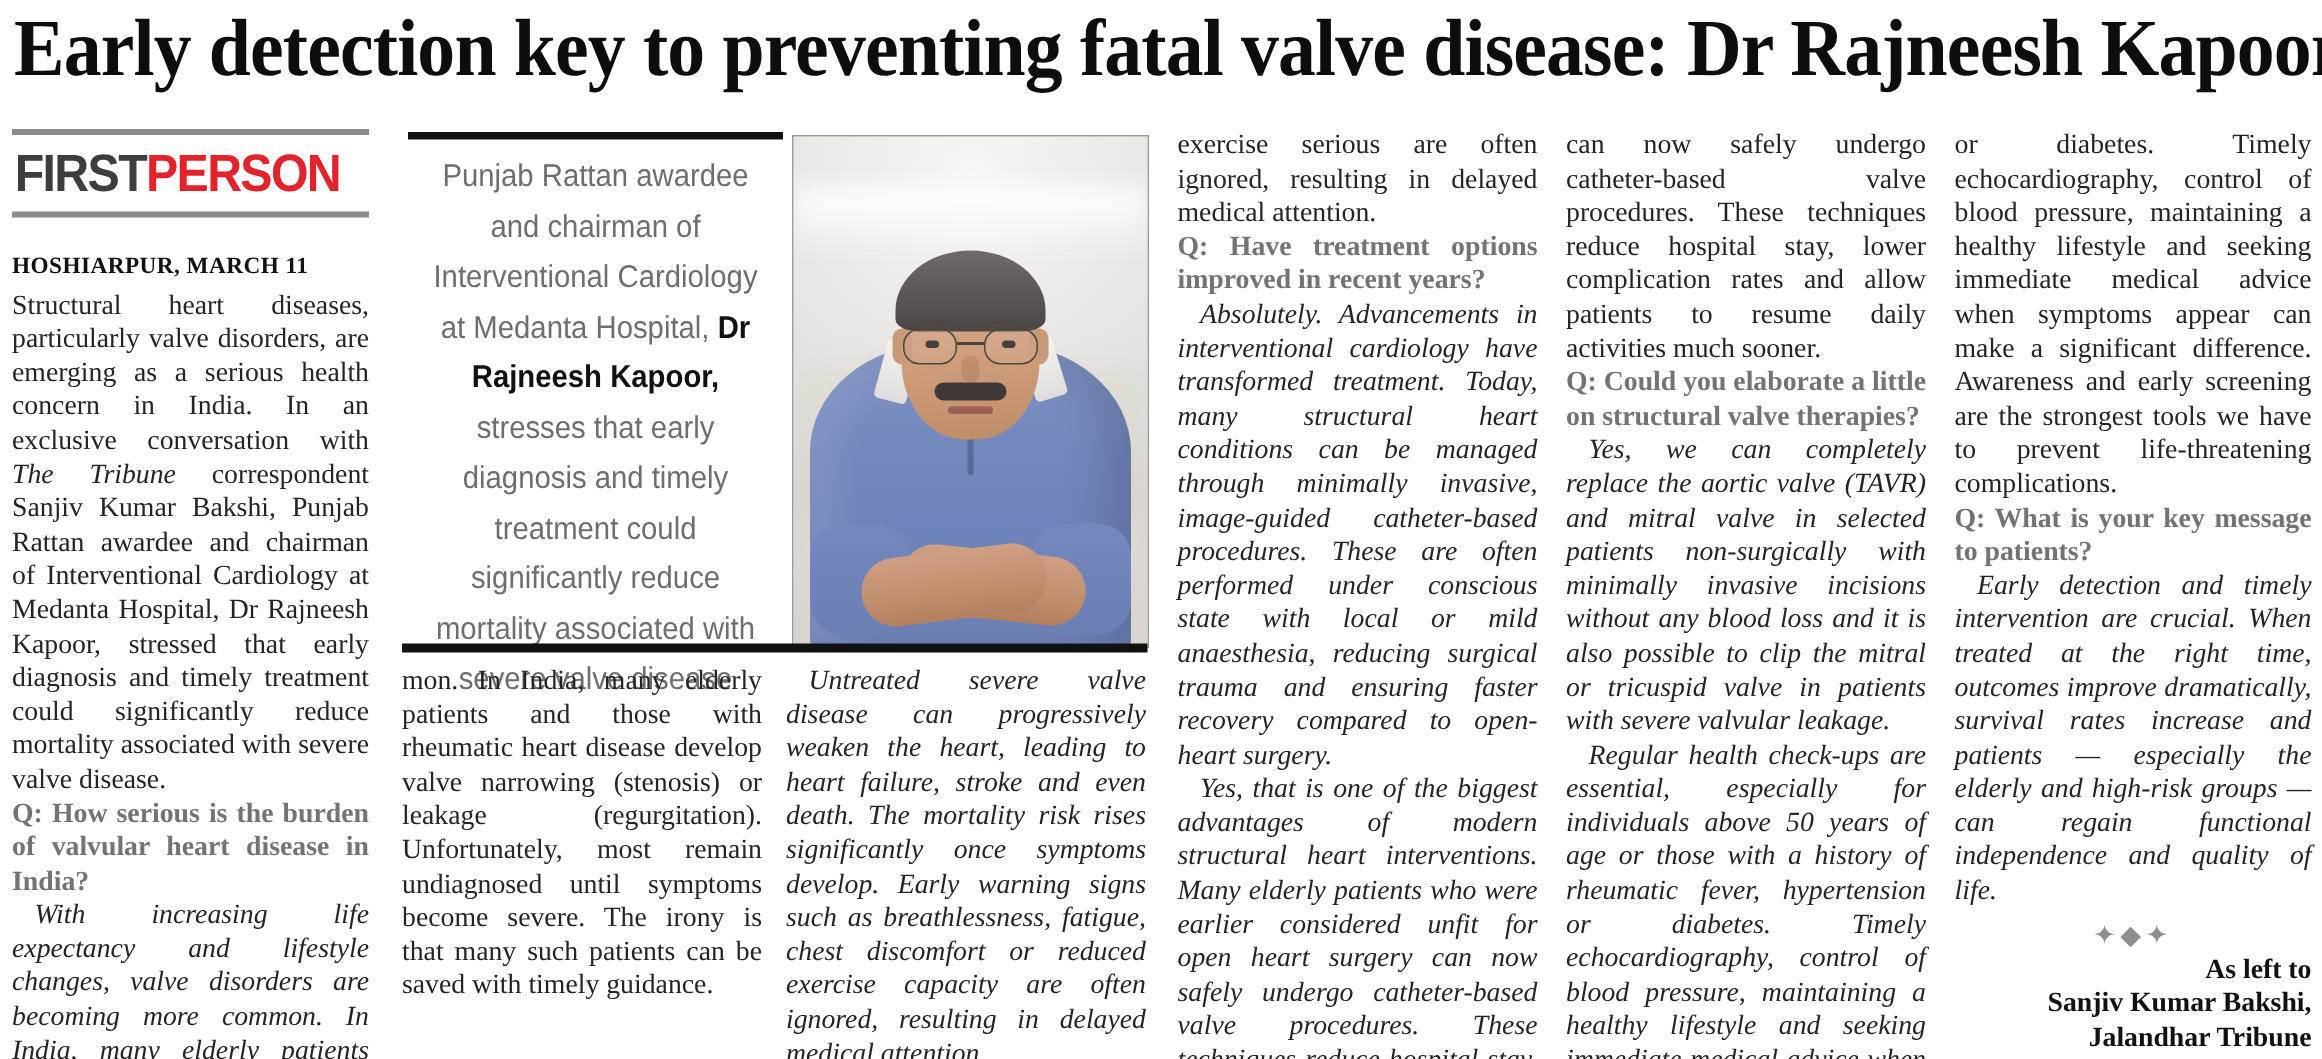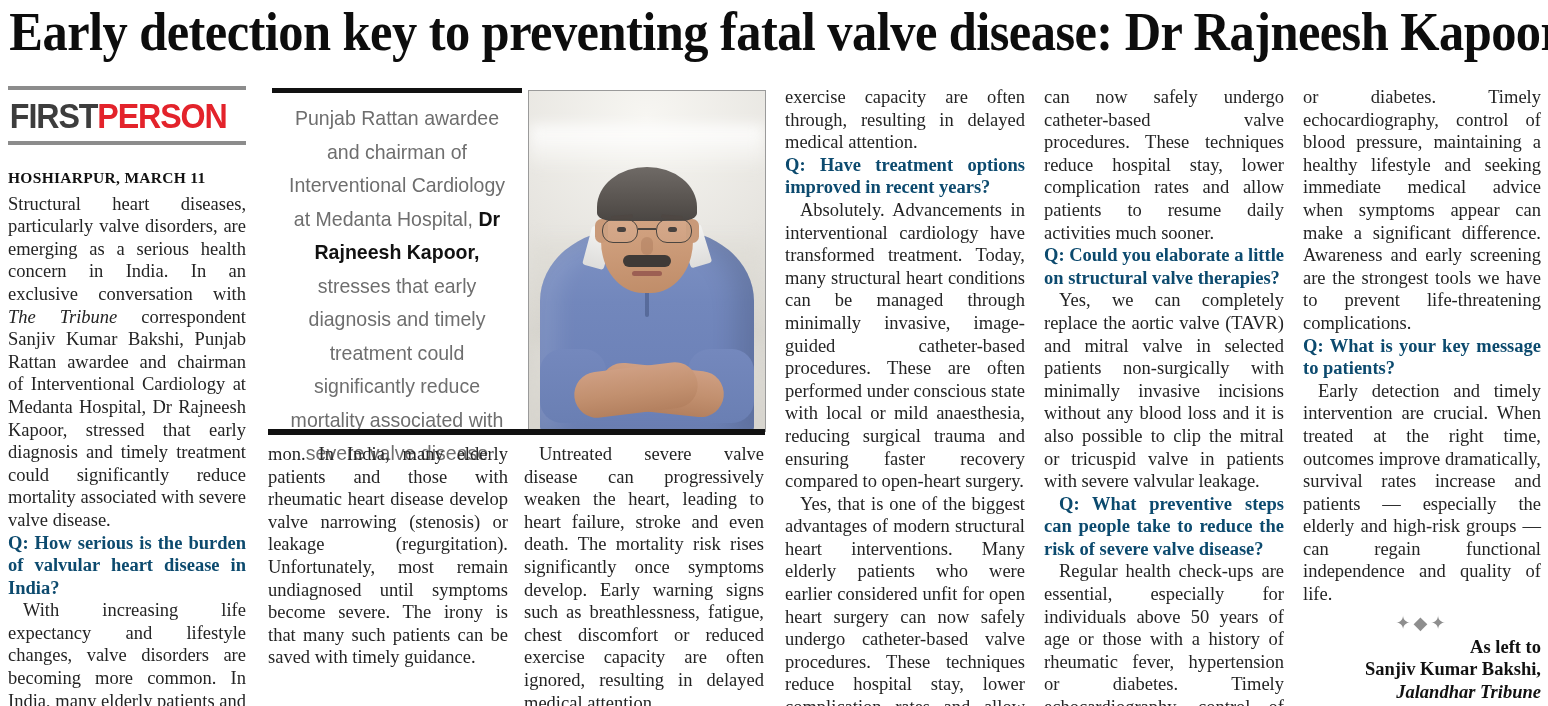--- a/index.html
+++ b/index.html
@@ -48,24 +48,25 @@
     text-justify: inter-word;
     hyphens: manual;
     color: #242424;
   }
   .col p {
     margin: 0;
     text-indent: 0;
   }
   .col p.indent {
     text-indent: 15px;
+    font-style: italic;
   }
   .q {
     font-weight: bold;
-    color: #0c4a6e;
+    color: #737373;
     margin: 0;
     text-align: justify;
   }
 
   
   #col1 { left: 8px;    top: 86px;  width: 238px; }
   #col2 { left: 268px;  top: 443px; width: 240px; }
   #col3 { left: 524px;  top: 443px; width: 240px; }
   #col4 { left: 785px;  top: 86px;  width: 240px; }
   #col5 { left: 1044px; top: 86px;  width: 240px; }
@@ -334,21 +335,20 @@
     line-height: 14px;
   }
   .signoff {
     text-align: right;
     font-weight: bold;
     font-size: 18.5px;
     line-height: 22.6px;
     color: #111;
   }
   .signoff .ital {
-    font-style: italic;
   }
   .ital-inline { font-style: italic; }
 </style>
 </head>
 <body>
 
 <div class="headline-wrap">
   <div class="headline">Early detection key to preventing fatal valve disease: Dr Rajneesh Kapoor</div>
 </div>
 
@@ -420,31 +420,30 @@
 
 <div class="col" id="col2">
   <p>mon. In India, many elderly patients and those with rheumatic heart disease develop valve narrowing (stenosis) or leakage (regurgitation). Unfortunately, most remain undiagnosed until symptoms become severe. The irony is that many such patients can be saved with timely guidance.</p>
 </div>
 
 <div class="col" id="col3">
   <p class="indent">Untreated severe valve disease can progressively weaken the heart, leading to heart failure, stroke and even death. The mortality risk rises significantly once symptoms develop. Early warning signs such as breathlessness, fatigue, chest discomfort or reduced exercise capacity are often ignored, resulting in delayed medical attention.</p>
 </div>
 
 <div class="col" id="col4">
-  <p>exercise capacity are often through, resulting in delayed medical attention.</p>
+  <p>exercise serious are often ignored, resulting in delayed medical attention.</p>
   <p class="q">Q: Have treatment options improved in recent years?</p>
   <p class="indent">Absolutely. Advancements in interventional cardiology have transformed treatment. Today, many structural heart conditions can be managed through minimally invasive, image-guided catheter-based procedures. These are often performed under conscious state with local or mild anaesthesia, reducing surgical trauma and ensuring faster recovery compared to open-heart surgery.</p>
   <p class="indent">Yes, that is one of the biggest advantages of modern structural heart interventions. Many elderly patients who were earlier considered unfit for open heart surgery can now safely undergo catheter-based valve procedures. These techniques reduce hospital stay, lower complication rates and allow patients to resume daily activities much sooner.</p>
 </div>
 
 <div class="col" id="col5">
   <p>can now safely undergo catheter-based valve procedures. These techniques reduce hospital stay, lower complication rates and allow patients to resume daily activities much sooner.</p>
   <p class="q">Q: Could you elaborate a little on structural valve therapies?</p>
   <p class="indent">Yes, we can completely replace the aortic valve (TAVR) and mitral valve in selected patients non-surgically with minimally invasive incisions without any blood loss and it is also possible to clip the mitral or tricuspid valve in patients with severe valvular leakage.</p>
-  <p class="q indent">Q: What preventive steps can people take to reduce the risk of severe valve disease?</p>
   <p class="indent">Regular health check-ups are essential, especially for individuals above 50 years of age or those with a history of rheumatic fever, hypertension or diabetes. Timely echocardiography, control of blood pressure, maintaining a healthy lifestyle and seeking immediate medical advice when symptoms appear can make a significant difference. Awareness and early screening are the strongest tools we have to prevent life-threatening complications.</p>
 </div>
 
 <div class="col" id="col6">
   <p>or diabetes. Timely echocardiography, control of blood pressure, maintaining a healthy lifestyle and seeking immediate medical advice when symptoms appear can make a significant difference. Awareness and early screening are the strongest tools we have to prevent life-threatening complications.</p>
   <p class="q">Q: What is your key message to patients?</p>
   <p class="indent">Early detection and timely intervention are crucial. When treated at the right time, outcomes improve dramatically, survival rates increase and patients — especially the elderly and high-risk groups — can regain functional independence and quality of life.</p>
   <div class="ornament">✦◆✦</div>
   <div class="signoff">
     <div>As left to</div>

